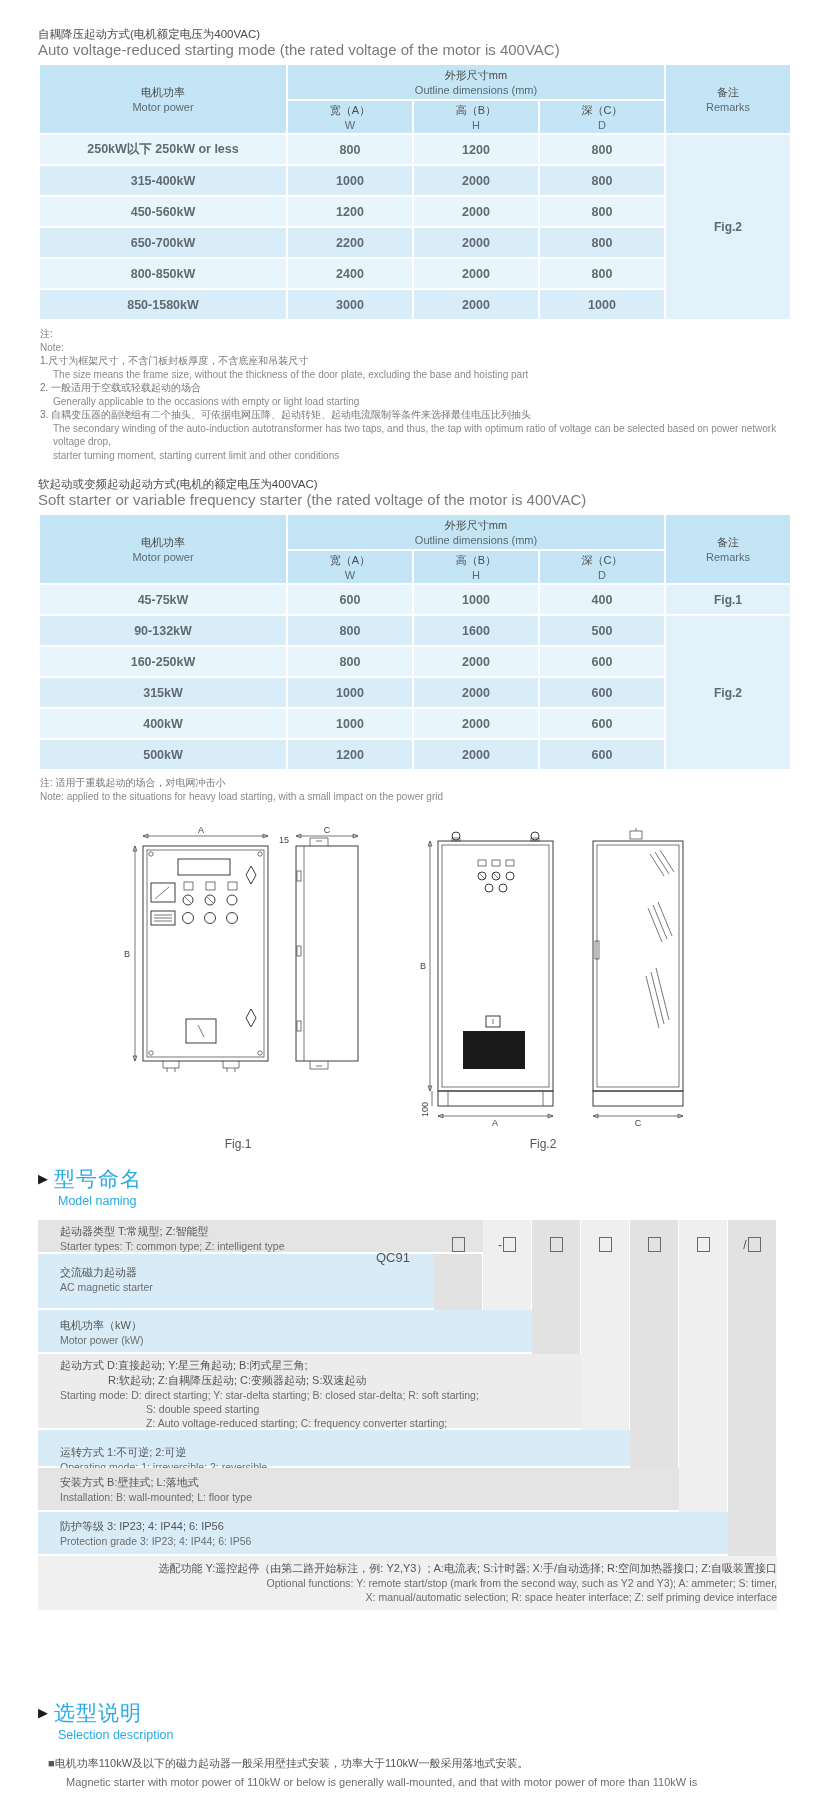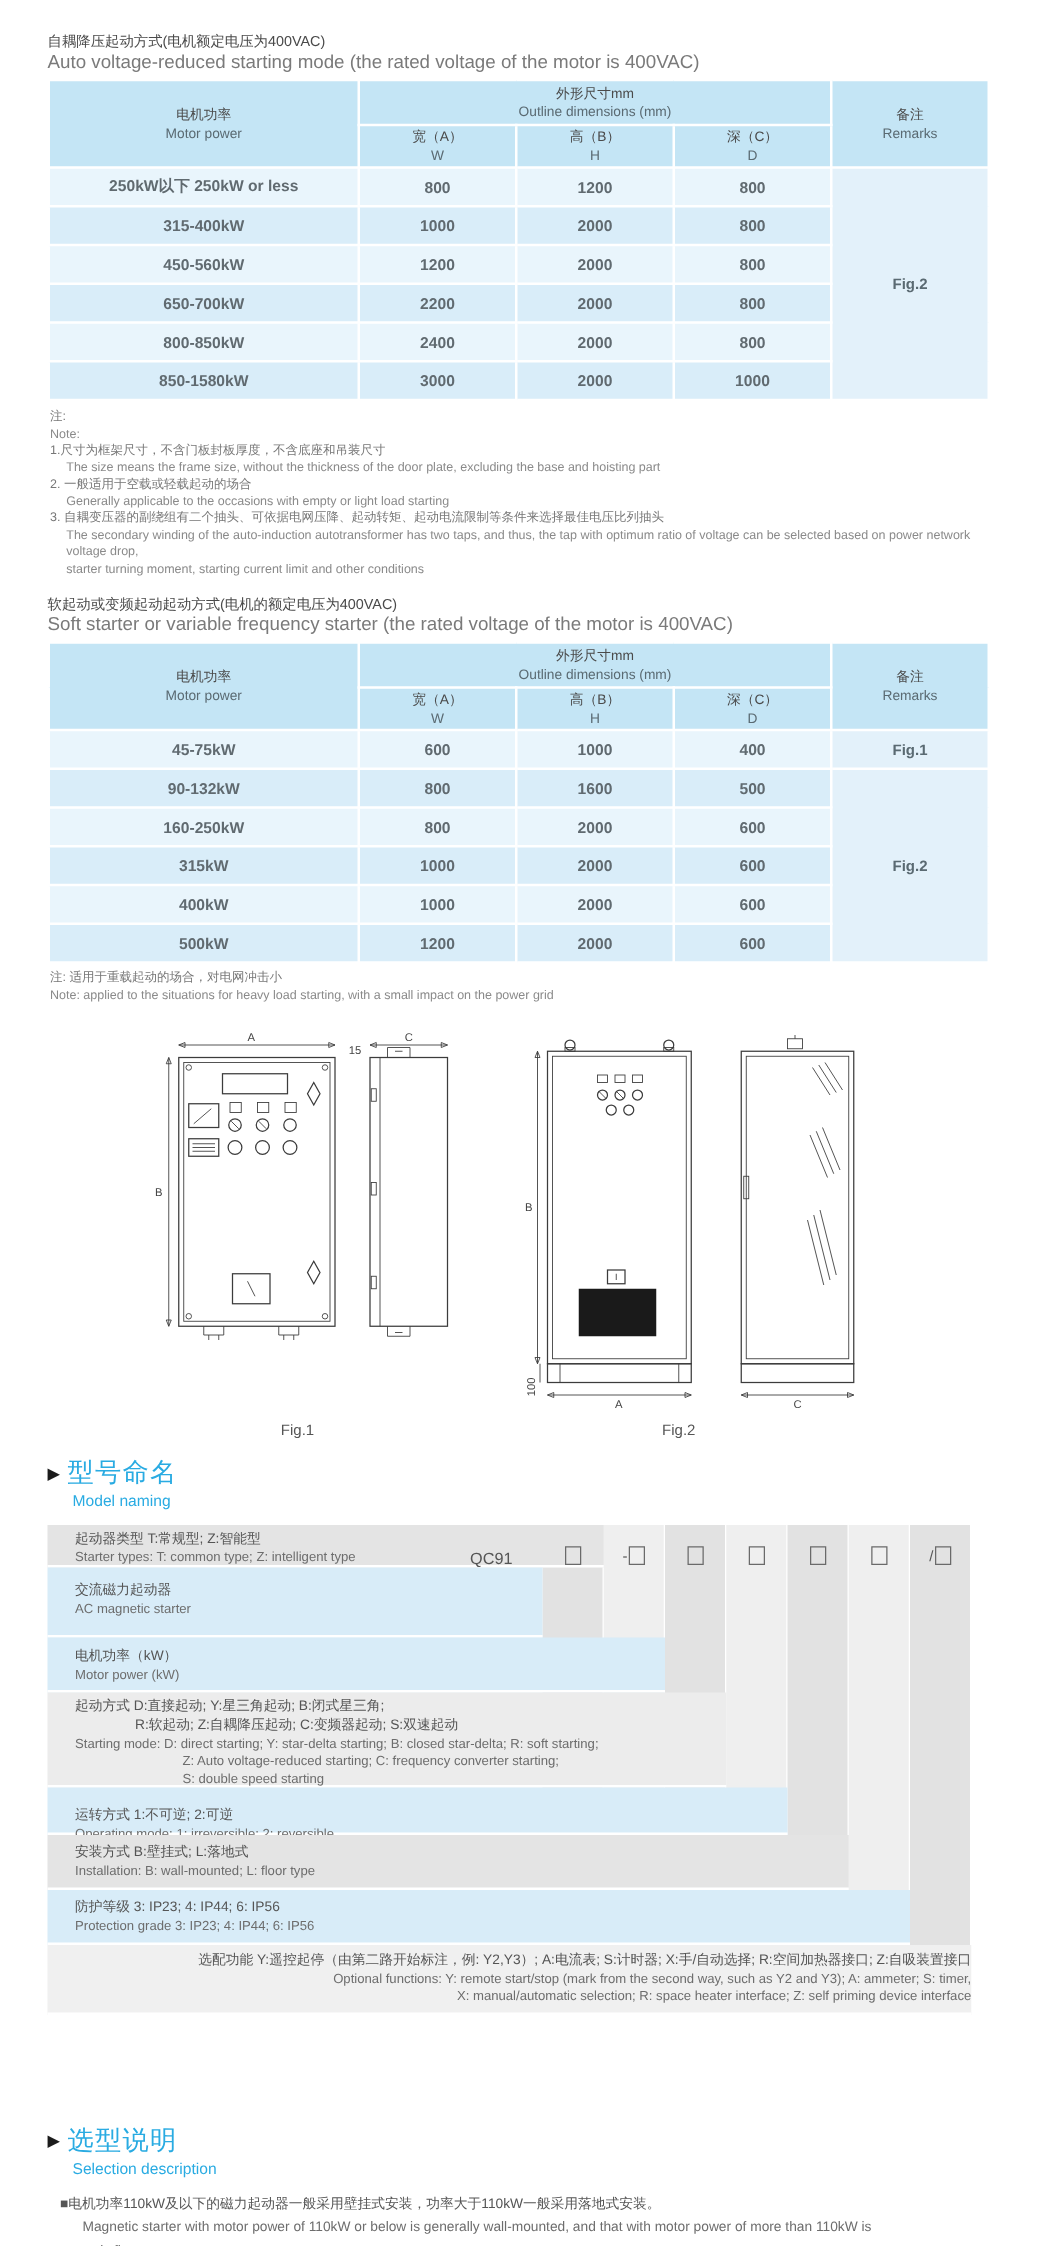--- a/index.html
+++ b/index.html
@@ -67,21 +67,21 @@
   .r3{width:494px;height:44px;padding-top:8px;}
   .r4{width:543px;height:76px;padding-top:4px;}
   .r5{width:592px;height:38px;padding-top:15px;}
   .r6{width:641px;height:44px;padding-top:7px;}
   .r7{width:690px;height:44px;padding-top:7px;}
   .r8{width:739px;height:56px;padding-top:5px;text-align:right;}
   .ml48{margin-left:48px;}
   .ml86{margin-left:86px;}
   .ml92{margin-left:92px;}
   .code-row{position:absolute;top:0;left:0;right:0;height:56px;z-index:2;}
-  .model-code{position:absolute;left:338px;top:19px;font-size:13px;color:#555;}
+  .model-code{position:absolute;left:338px;top:30px;font-size:13px;color:#555;}
   .code-box{position:absolute;top:17px;width:48px;text-align:center;font-size:12px;color:#555;}
   .code-box .sq{display:inline-block;width:11px;height:13px;border:1.5px solid #6a6a6a;vertical-align:middle;}
   .code-box .pfx{display:inline-block;vertical-align:middle;margin-right:1px;}
 
   
   .selection{margin-top:88px;}
   .sel-text{margin-top:10px;font-size:11px;color:#555;line-height:19px;}
   .sel-text .en{color:#6d6d6d;}
   .sel-text .ind1{padding-left:10px;}
   .sel-text .ind2{padding-left:28px;}
@@ -424,22 +424,22 @@
       <div class="en">AC magnetic starter</div>
     </div>
     <div class="m-row r3 bg-blue">
       <div class="zh">电机功率（kW）</div>
       <div class="en">Motor power (kW)</div>
     </div>
     <div class="m-row r4 bg-gray2">
       <div class="zh">起动方式 D:直接起动; Y:星三角起动;  B:闭式星三角;</div>
       <div class="zh ml48">R:软起动;  Z:自耦降压起动; C:变频器起动; S:双速起动</div>
       <div class="en">Starting mode: D: direct starting; Y: star-delta starting; B: closed star-delta; R: soft starting;</div>
+      <div class="en ml86">S: double speed starting</div>
       <div class="en ml86">Z: Auto voltage-reduced starting; C: frequency converter starting;</div>
-      <div class="en ml86">S: double speed starting</div>
     </div>
     <div class="m-row r5 bg-blue">
       <div class="zh">运转方式 1:不可逆; 2:可逆</div>
       <div class="en">Operating mode: 1: irreversible; 2: reversible</div>
     </div>
     <div class="m-row r6 bg-gray">
       <div class="zh">安装方式 B:壁挂式; L:落地式</div>
       <div class="en">Installation: B: wall-mounted; L: floor type</div>
     </div>
     <div class="m-row r7 bg-blue">

